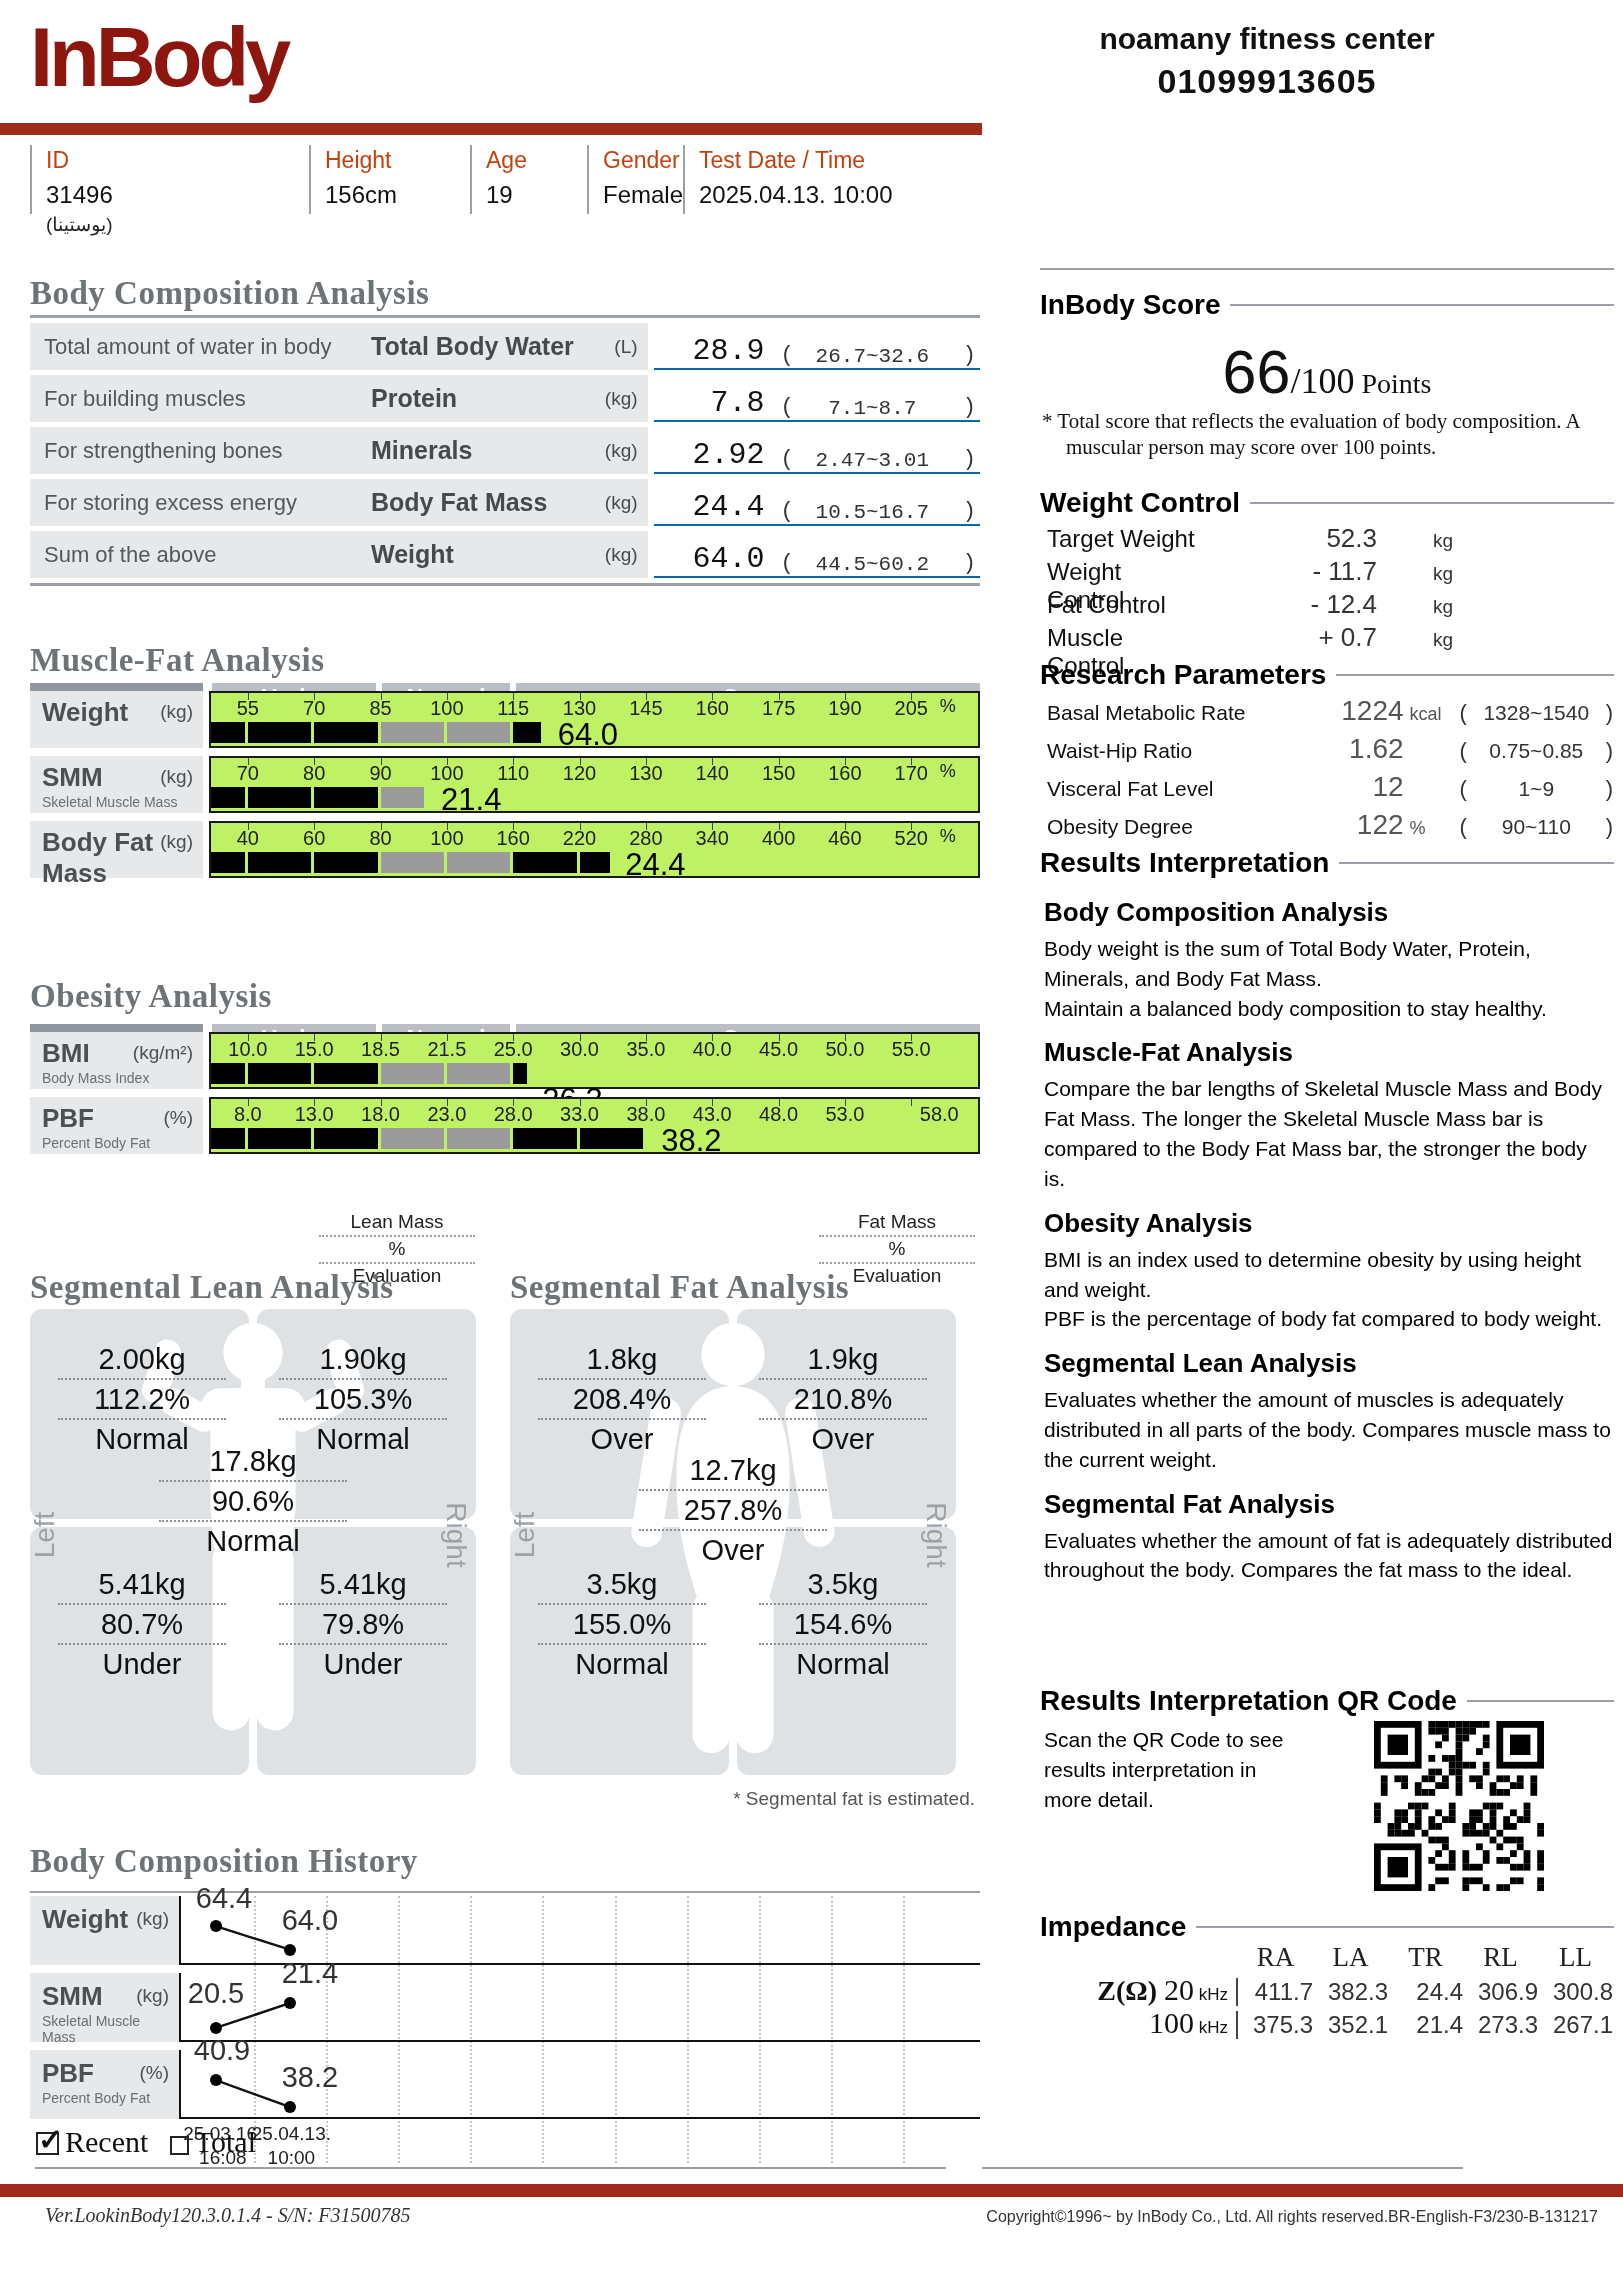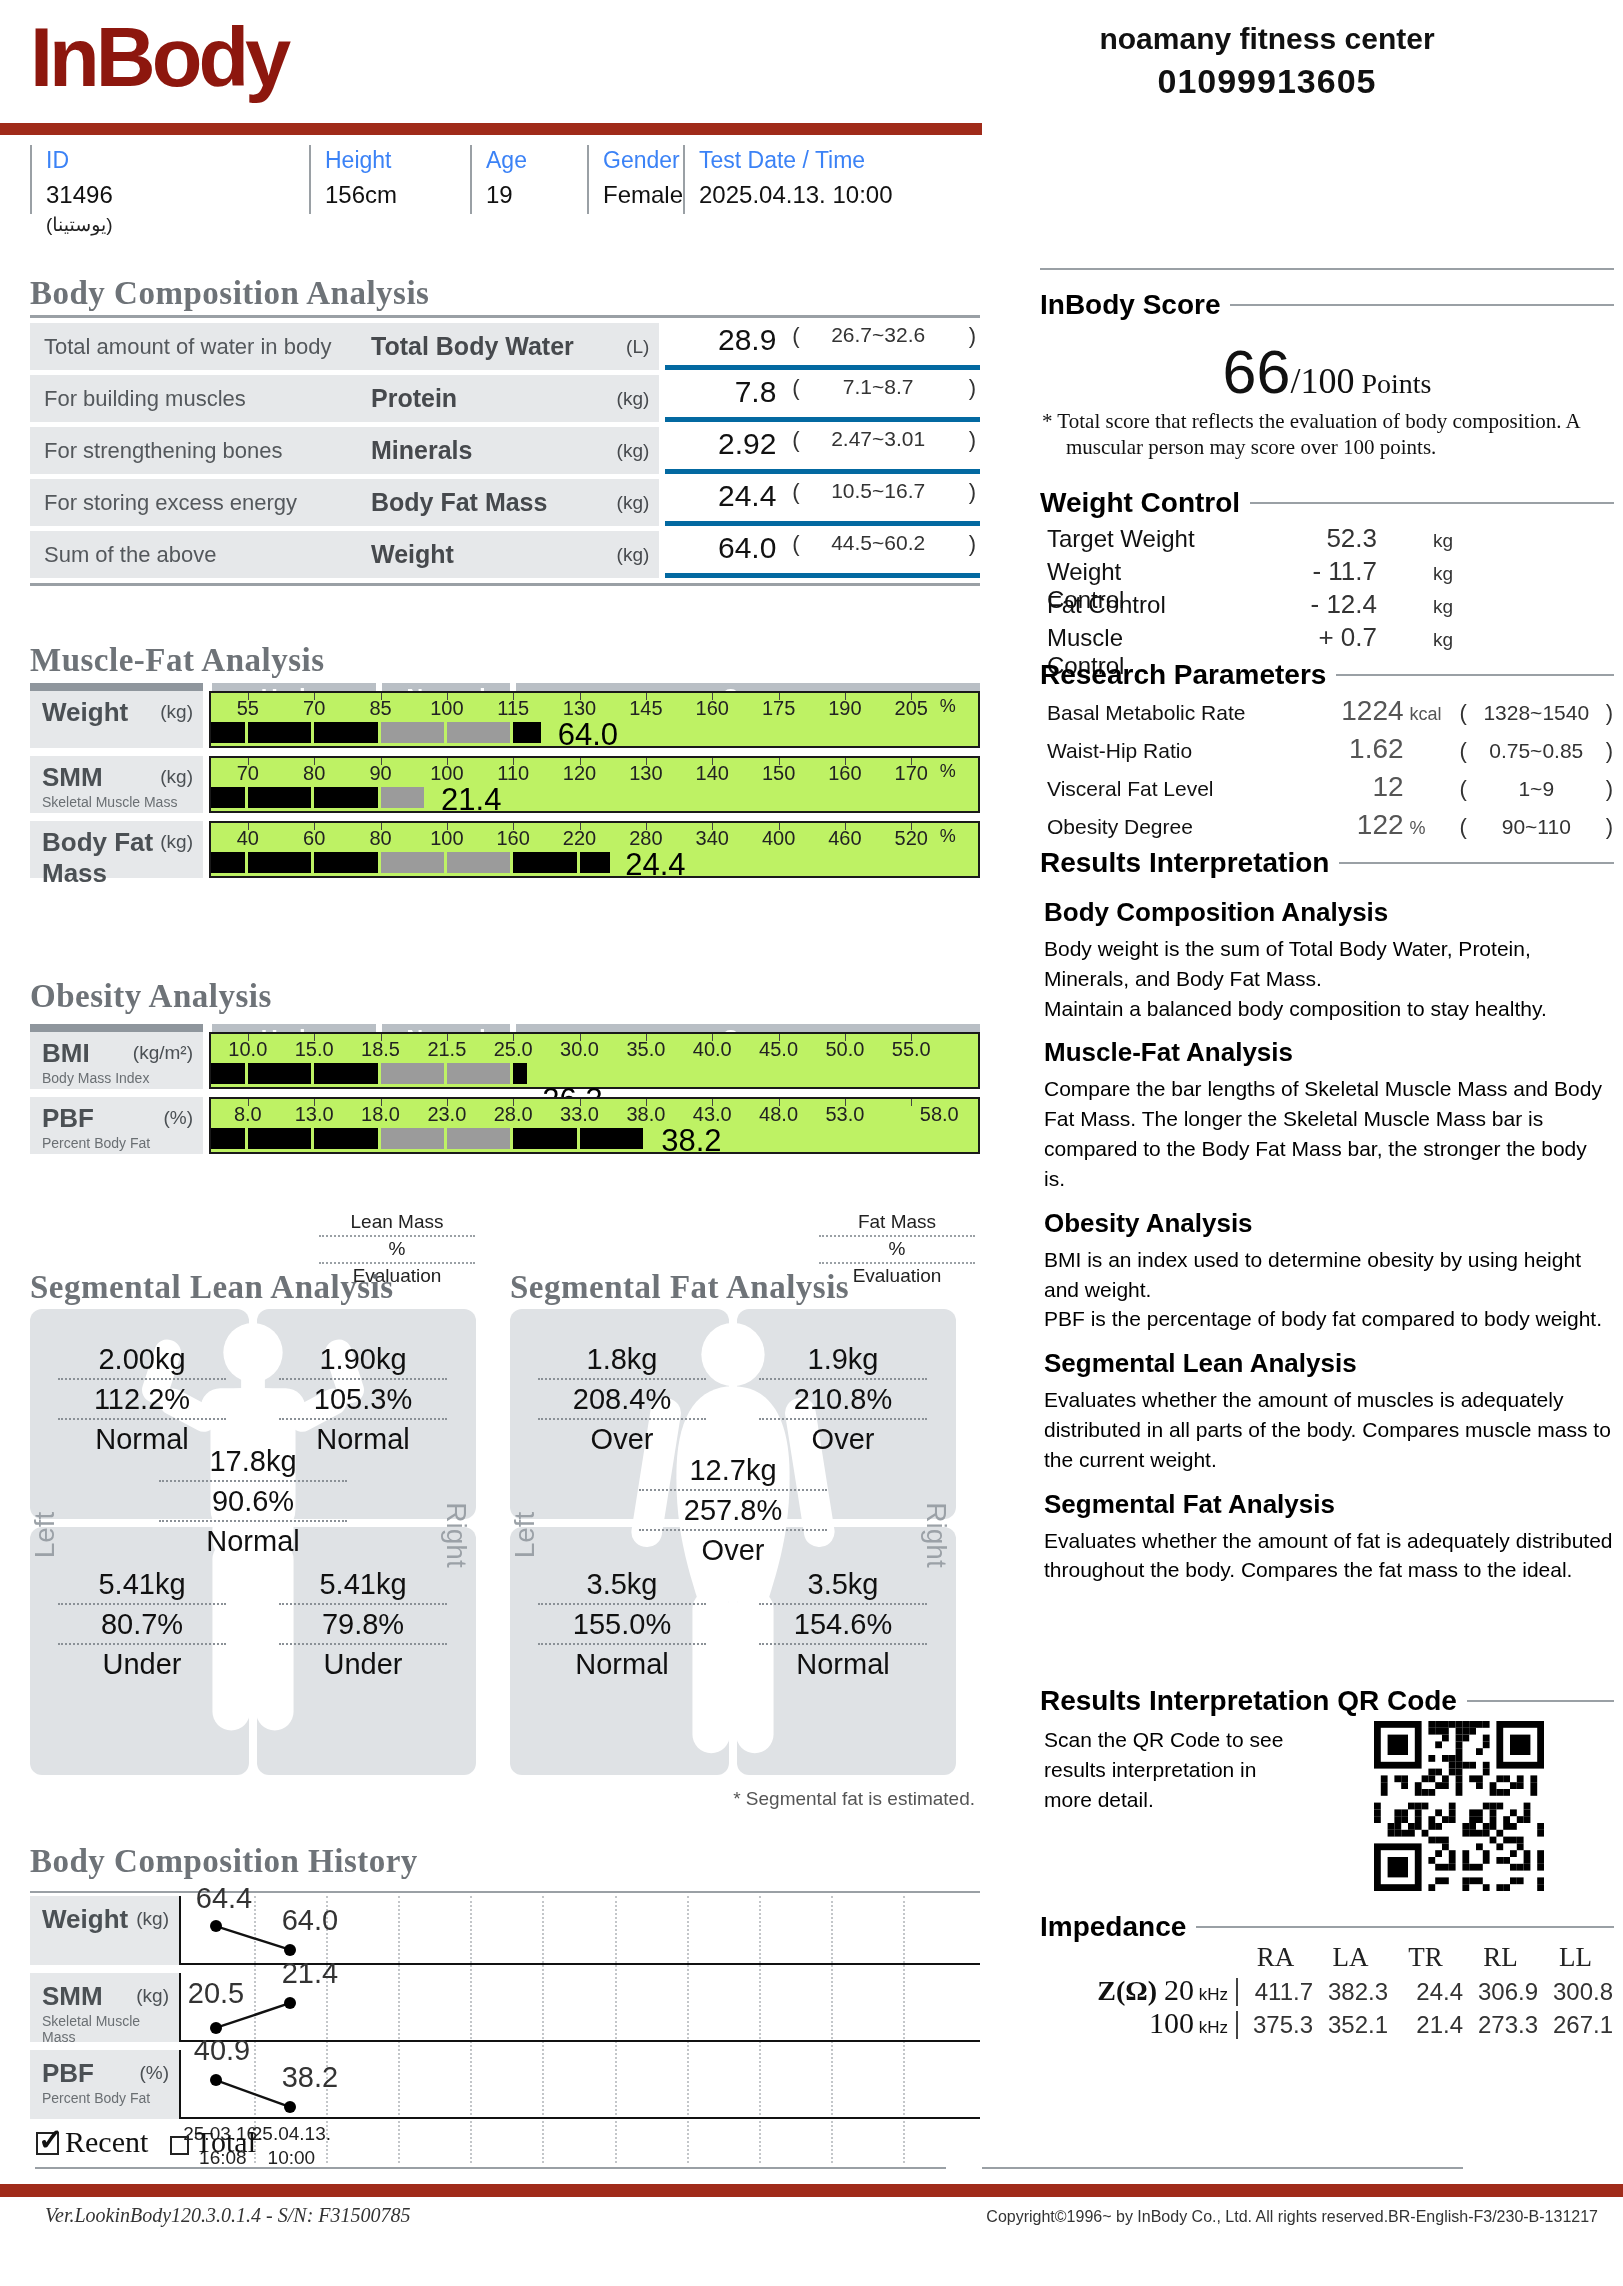--- a/index.html
+++ b/index.html
@@ -9,32 +9,32 @@
   .serif{font-family:"Liberation Serif",serif;}
   .sec-title{font-family:"Liberation Serif",serif;font-weight:700;color:#6e7378;font-size:33px;letter-spacing:0.5px;}
   
   .logo{left:30px;top:10px;font-size:83px;font-weight:700;color:#8d170e;letter-spacing:-4px;}
   .red-rule{left:0;top:123px;width:982px;height:12px;background:#a02b1a;}
   .org{left:990px;top:22px;width:554px;text-align:center;}
   .org-name{font-size:30px;font-weight:700;}
   .org-phone{font-size:34px;font-weight:700;letter-spacing:1px;margin-top:6px;}
   .id-strip{left:30px;top:145px;width:950px;display:flex;}
   .id-field{border-left:2px solid #9aa0a5;padding:2px 0 0 14px;box-sizing:border-box;height:69px;}
-  .id-label{font-size:23px;color:#3b82f6;}
+  .id-label{font-size:23px;color:#c2410c;}
   .id-value{font-size:24px;color:#111;margin-top:7px;}
   .id-sub{font-size:19px;color:#222;margin-top:4px;}
   
   .bca-table{left:30px;top:315px;width:950px;border-top:3px solid #9aa0a5;border-bottom:3px solid #9aa0a5;padding:5px 0;}
   .bca-row{display:flex;height:47px;margin:0 0 5px 0;}
   .bca-row:last-child{margin-bottom:0;}
   .bca-left{width:644px;background:#e6e8ea;display:flex;align-items:center;box-sizing:border-box;padding:0 10px 0 14px;}
   .bca-desc{width:327px;font-size:22px;color:#54585c;}
   .bca-name{flex:1;font-size:25px;font-weight:700;color:#46494d;}
   .bca-unit{font-size:19px;color:#46494d;}
-  .bca-right{flex:1;display:flex;align-items:flex-start;justify-content:flex-end;border-bottom:5px solid #0369a1;margin-left:6px;}
+  .bca-right{flex:1;display:flex;align-items:flex-end;justify-content:flex-end;border-bottom:2px solid #0369a1;margin-left:6px;font-family:Liberation Mono, monospace;}
   .bca-val{font-size:30px;width:111px;text-align:right;}
   .bca-par{font-size:22px;color:#333;margin:0 4px 0 16px;}
   .bca-range{font-size:21px;color:#333;width:149px;text-align:center;}
   
   .band-header{display:flex;height:31px;}
   .band-dark{width:173px;background:#8f969d;margin-right:6px;}
   .band-area{position:relative;flex:1;}
   .band{position:absolute;top:0;height:31px;background:#b9bfc5;color:#fff;font-size:23px;font-weight:700;
         display:flex;align-items:center;justify-content:center;}
   .g-row{display:flex;height:57px;margin-top:8px;}

